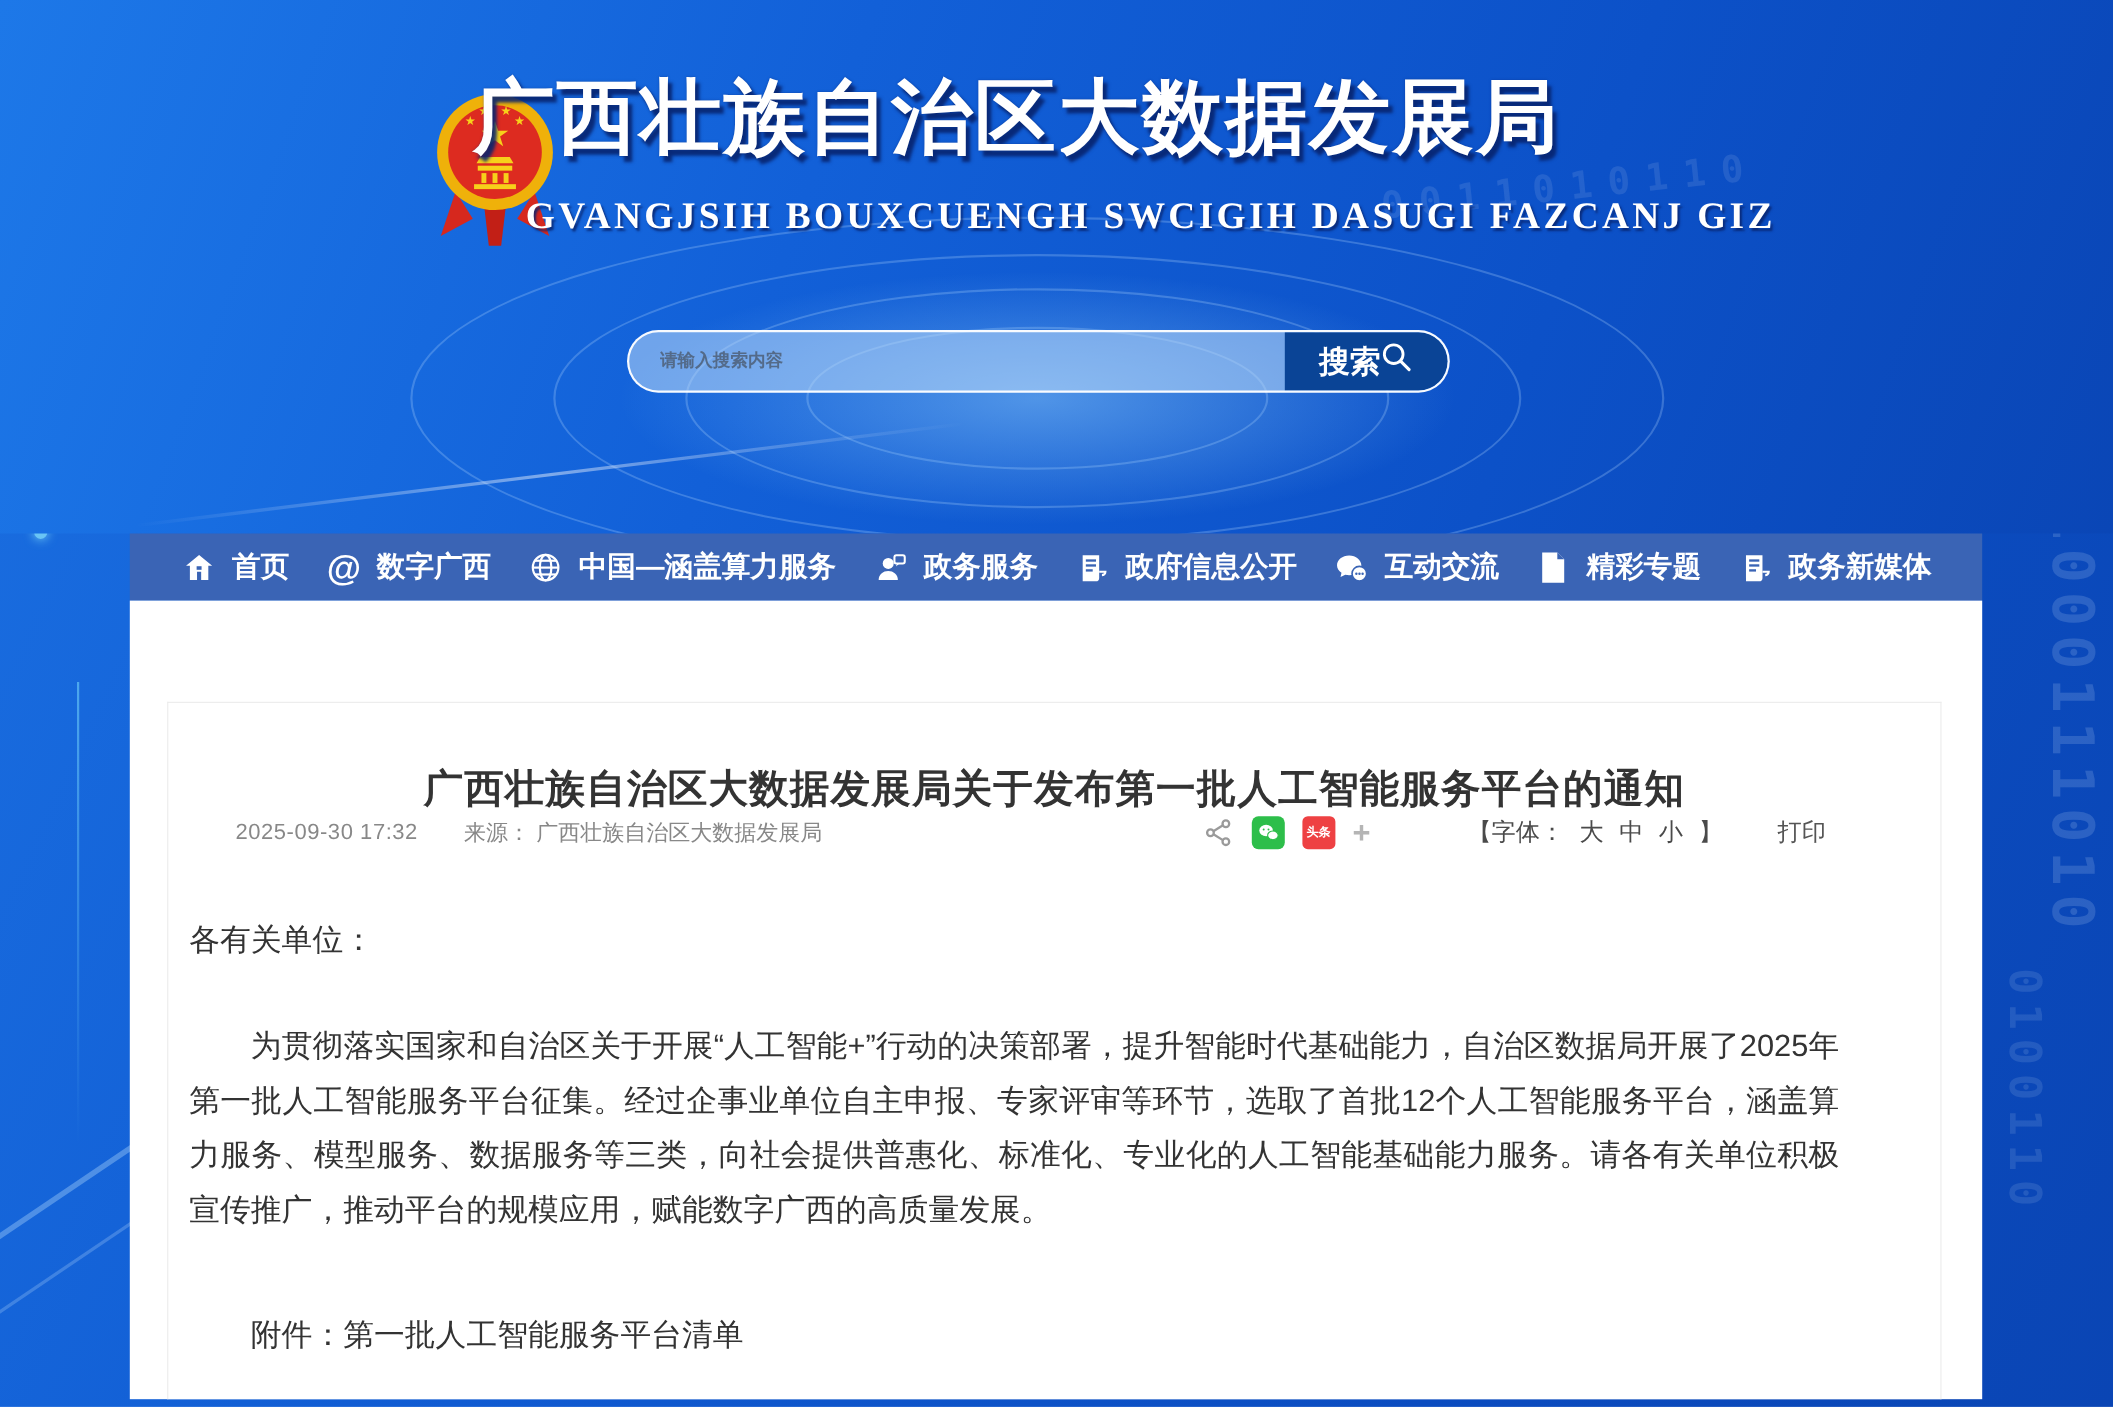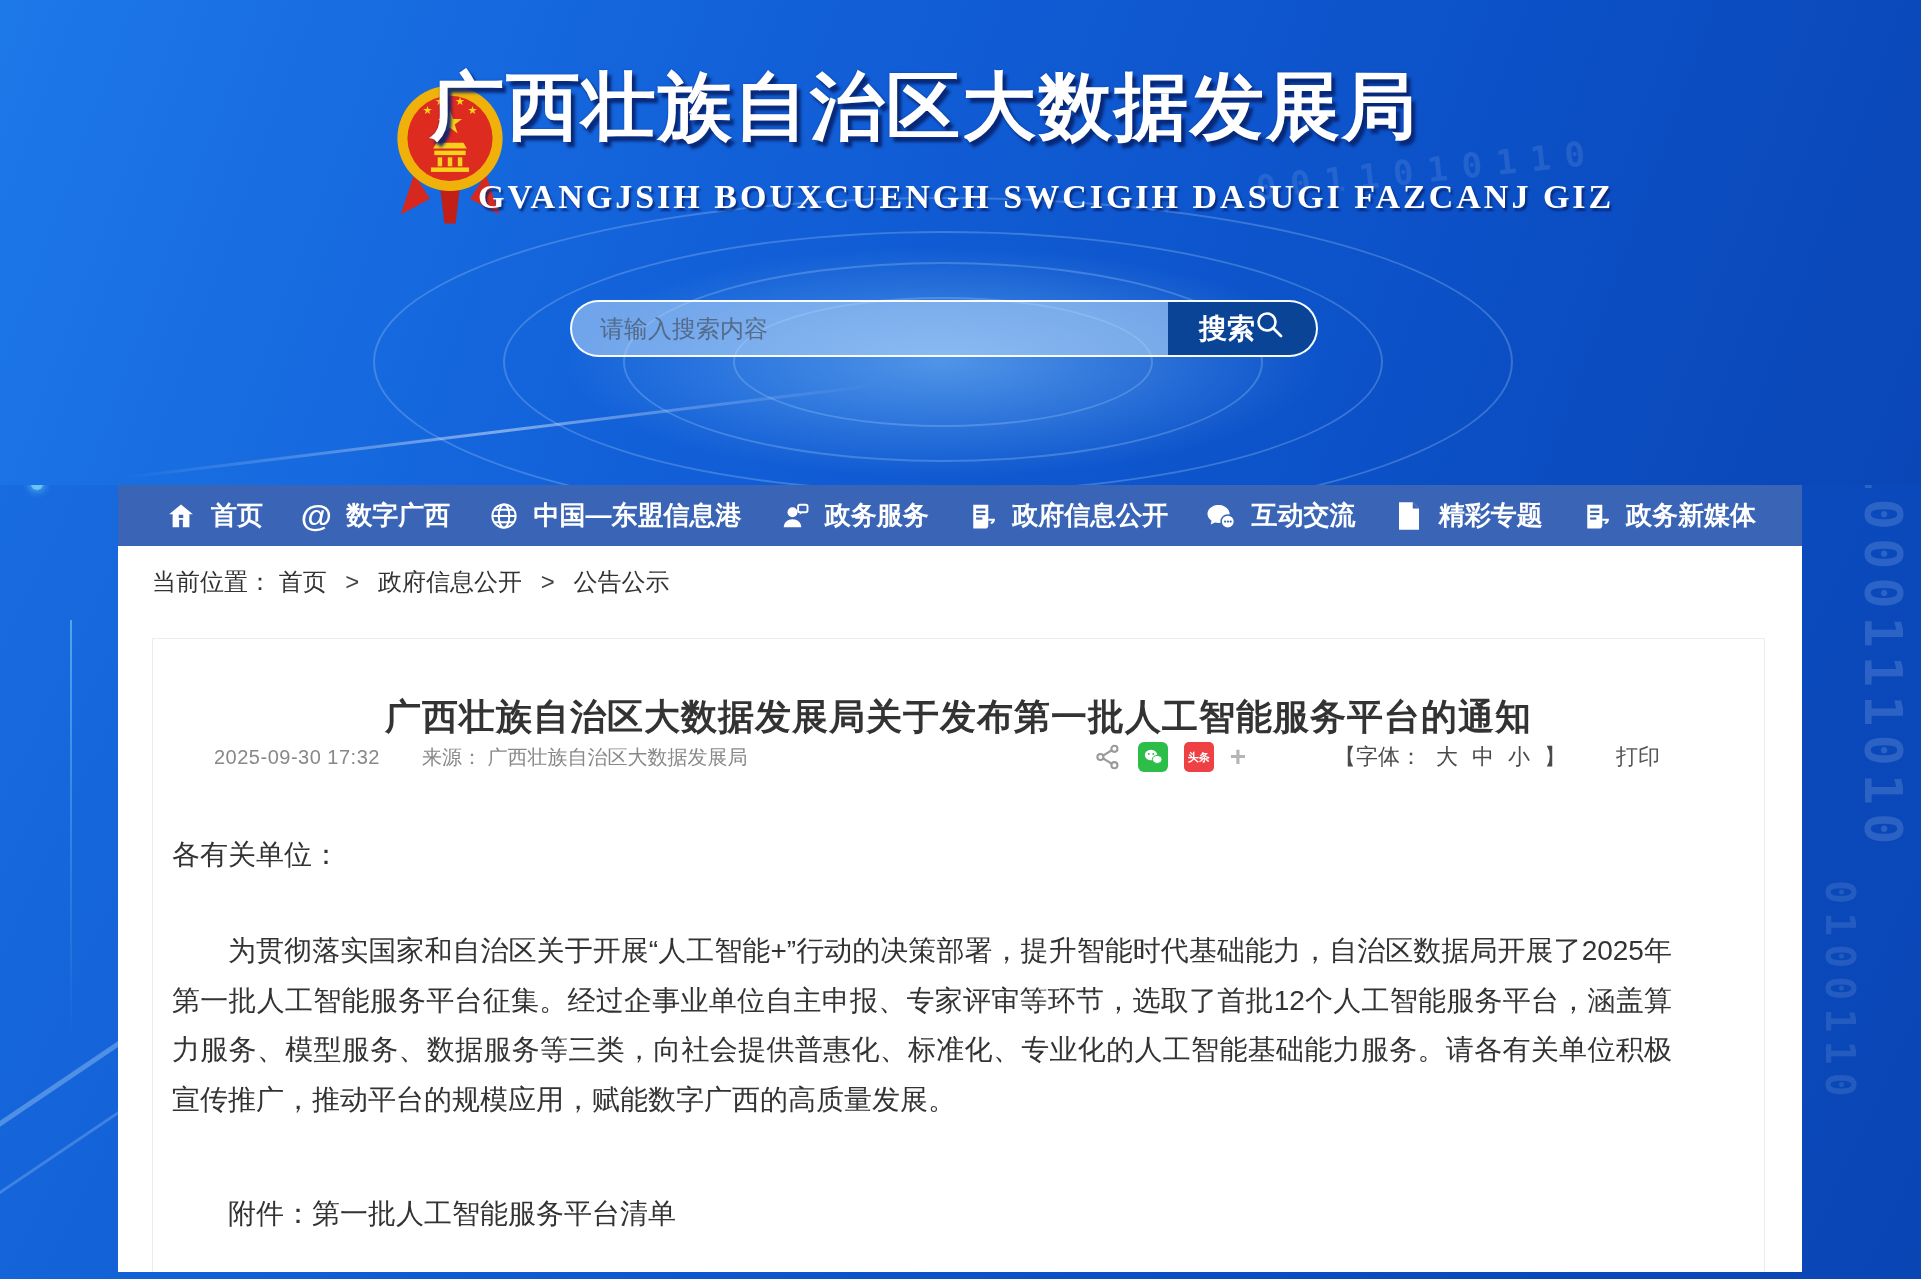--- a/index.html
+++ b/index.html
@@ -77,22 +77,23 @@
   .office-btn::before { left:-4px;  border-right:none; }
   .office-btn::after  { right:-4px; border-left:none;  }
 
   .search-row {
     position:absolute; left:570px; top:300px; width:748px; height:57px;
     border:2px solid rgba(255,255,255,.95); border-radius:29px;
     display:flex; overflow:hidden; background:rgba(188,218,250,.55);
   }
   .search-input {
     flex:1; border:none; outline:none; background:transparent;
-    padding:0 10px 0 28px; font-size:24px; color:#2c3e50;
+    padding:0 10px 0 28px; font-size:16px; color:#2c3e50;
     font-family:"Liberation Sans",sans-serif;
+    font-weight:bold;
   }
   .search-input::placeholder { color:#4e6078; opacity:.85; }
   .search-btn {
     width:148px; border:none; cursor:pointer; background:#0a4496; color:#fff;
     font-size:28px; font-weight:bold; display:flex; align-items:center; justify-content:center;
     border-radius:0 29px 29px 0; font-family:"Liberation Sans",sans-serif;
   }
 
   
   .nav {
@@ -216,21 +217,21 @@
   <div class="nav-item">
     <span class="ic">
       <svg width="30" height="30" viewBox="0 0 24 24" fill="none" stroke="#fff" stroke-width="1.6">
         <circle cx="12" cy="12" r="9.3"></circle>
           <ellipse cx="12" cy="12" rx="4.2" ry="9.3"></ellipse>
         <line x1="2.7" y1="12" x2="21.3" y2="12"></line>
           <line x1="4" y1="7" x2="20" y2="7"></line>
           <line x1="4" y1="17" x2="20" y2="17"></line>
       </svg>
     </span>
-    <span>中国—东盟信息港</span>
+    <span>中国—涵盖算力服务</span>
   </div>
   <div class="nav-item">
     <span class="ic">
       <svg width="30" height="30" viewBox="0 0 24 24">
         <circle cx="10" cy="9" r="4" fill="#fff"></circle>
         <path d="M3 21c0-4 3.2-6.5 7-6.5s7 2.5 7 6.5Z" fill="#fff"></path>
         <rect x="14.5" y="3" width="7.5" height="6" rx="1.4" fill="none" stroke="#fff" stroke-width="1.5"></rect>
         <path d="M16.5 9l-1 2.2 2.8-2.2Z" fill="#fff"></path>
       </svg>
     </span>
@@ -278,28 +279,20 @@
         <rect x="7.3" y="9.6" width="7.4" height="1.7" fill="#3a64b5"></rect>
         <rect x="7.3" y="13.2" width="5" height="1.7" fill="#3a64b5"></rect>
       </svg>
     </span>
     <span>政务新媒体</span>
   </div>
 </div>
 
 <div class="wrapper">
 
-  <div class="breadcrumb">
-    <span>当前位置：</span>
-    <span class="crumb-link">首页</span>
-    <span class="sep">&gt;</span>
-    <span class="crumb-link">政府信息公开</span>
-    <span class="sep">&gt;</span>
-    <span class="crumb-link">公告公示</span>
-  </div>
 
   <div class="panel">
 
     <h1 class="article-title">广西壮族自治区大数据发展局关于发布第一批人工智能服务平台的通知</h1>
 
     <div class="meta-row">
       <span class="meta-date">2025-09-30 17:32</span>
       <span class="meta-source">
         <span>来源：</span>
         <span>广西壮族自治区大数据发展局</span>

